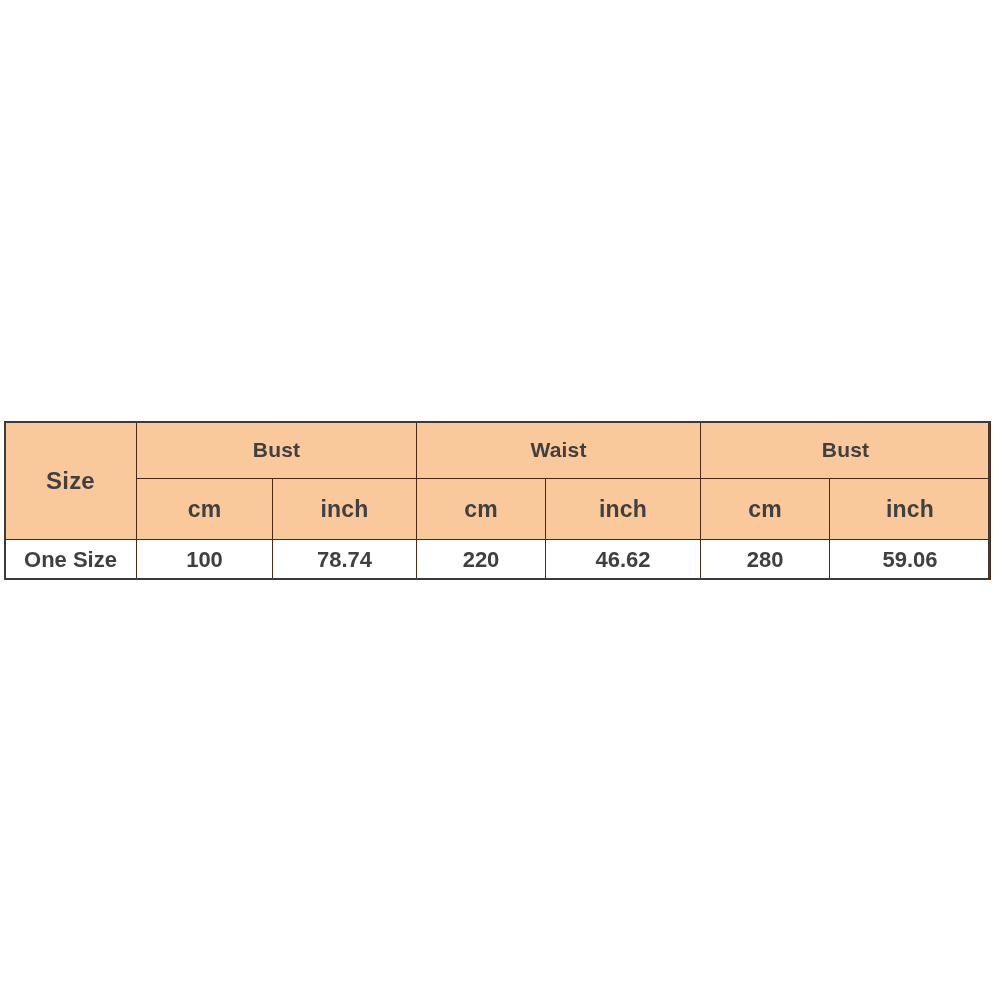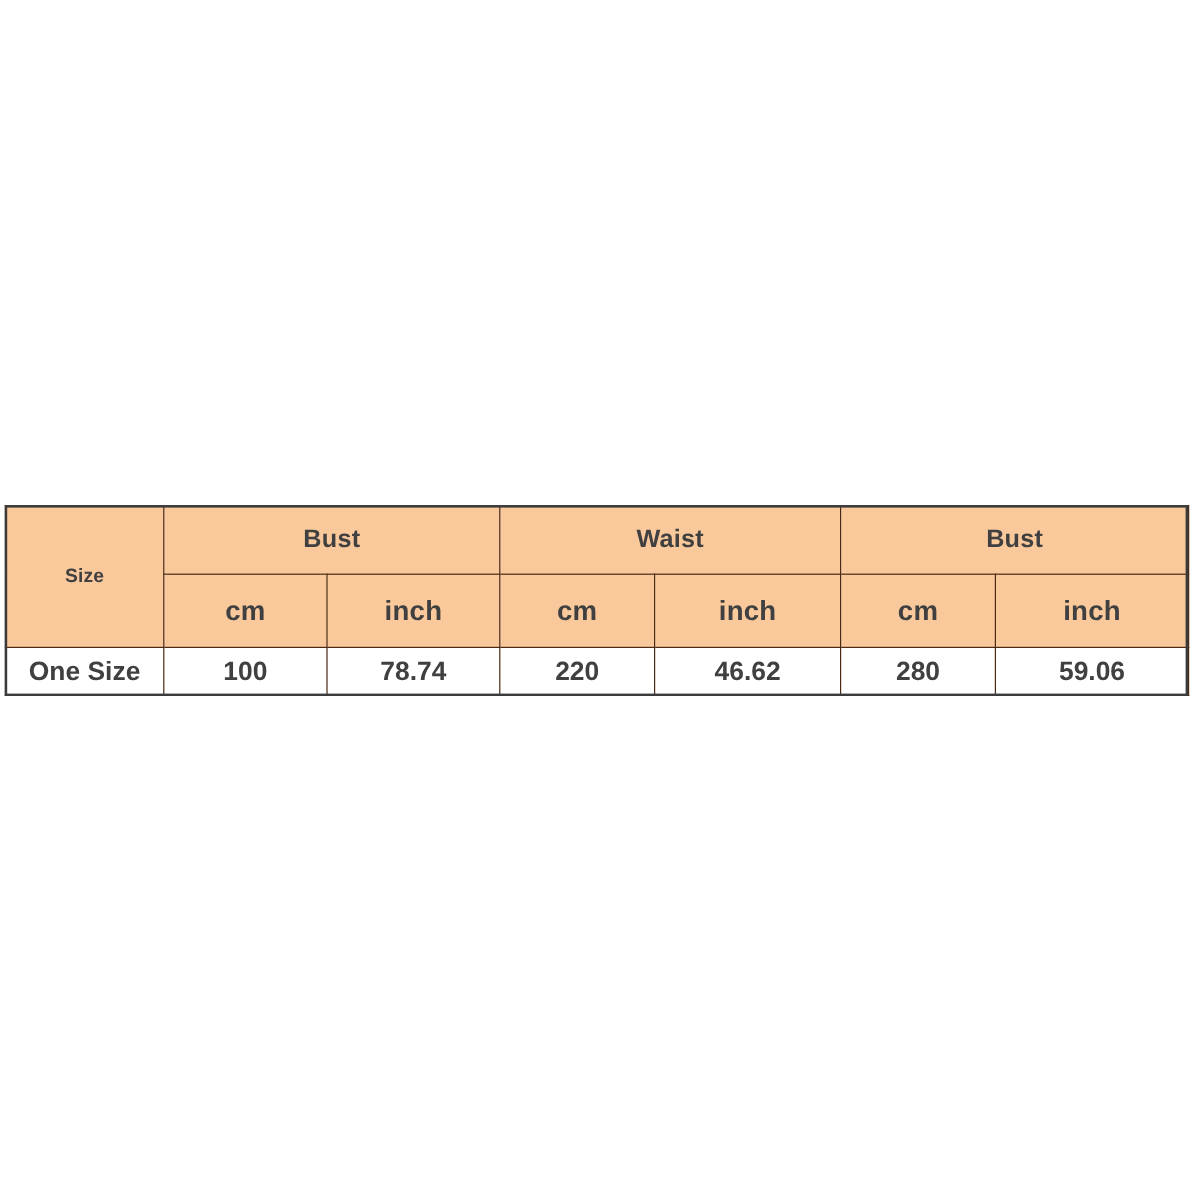--- a/index.html
+++ b/index.html
@@ -47,21 +47,21 @@
     font-size: 20px;
     letter-spacing: 0.2px;
   }
   .hdr-group {
     font-size: 21px;
   }
   .hdr-unit {
     font-size: 23px;
   }
   .hdr-size {
-    font-size: 16px;
+    font-size: 24px;
     margin-top: 40px;
   }
 
   
   .data {
     background: #ffffff;
     font-size: 22px;
     border: 1px solid #3b3b3b;
   }
   .data-size {

